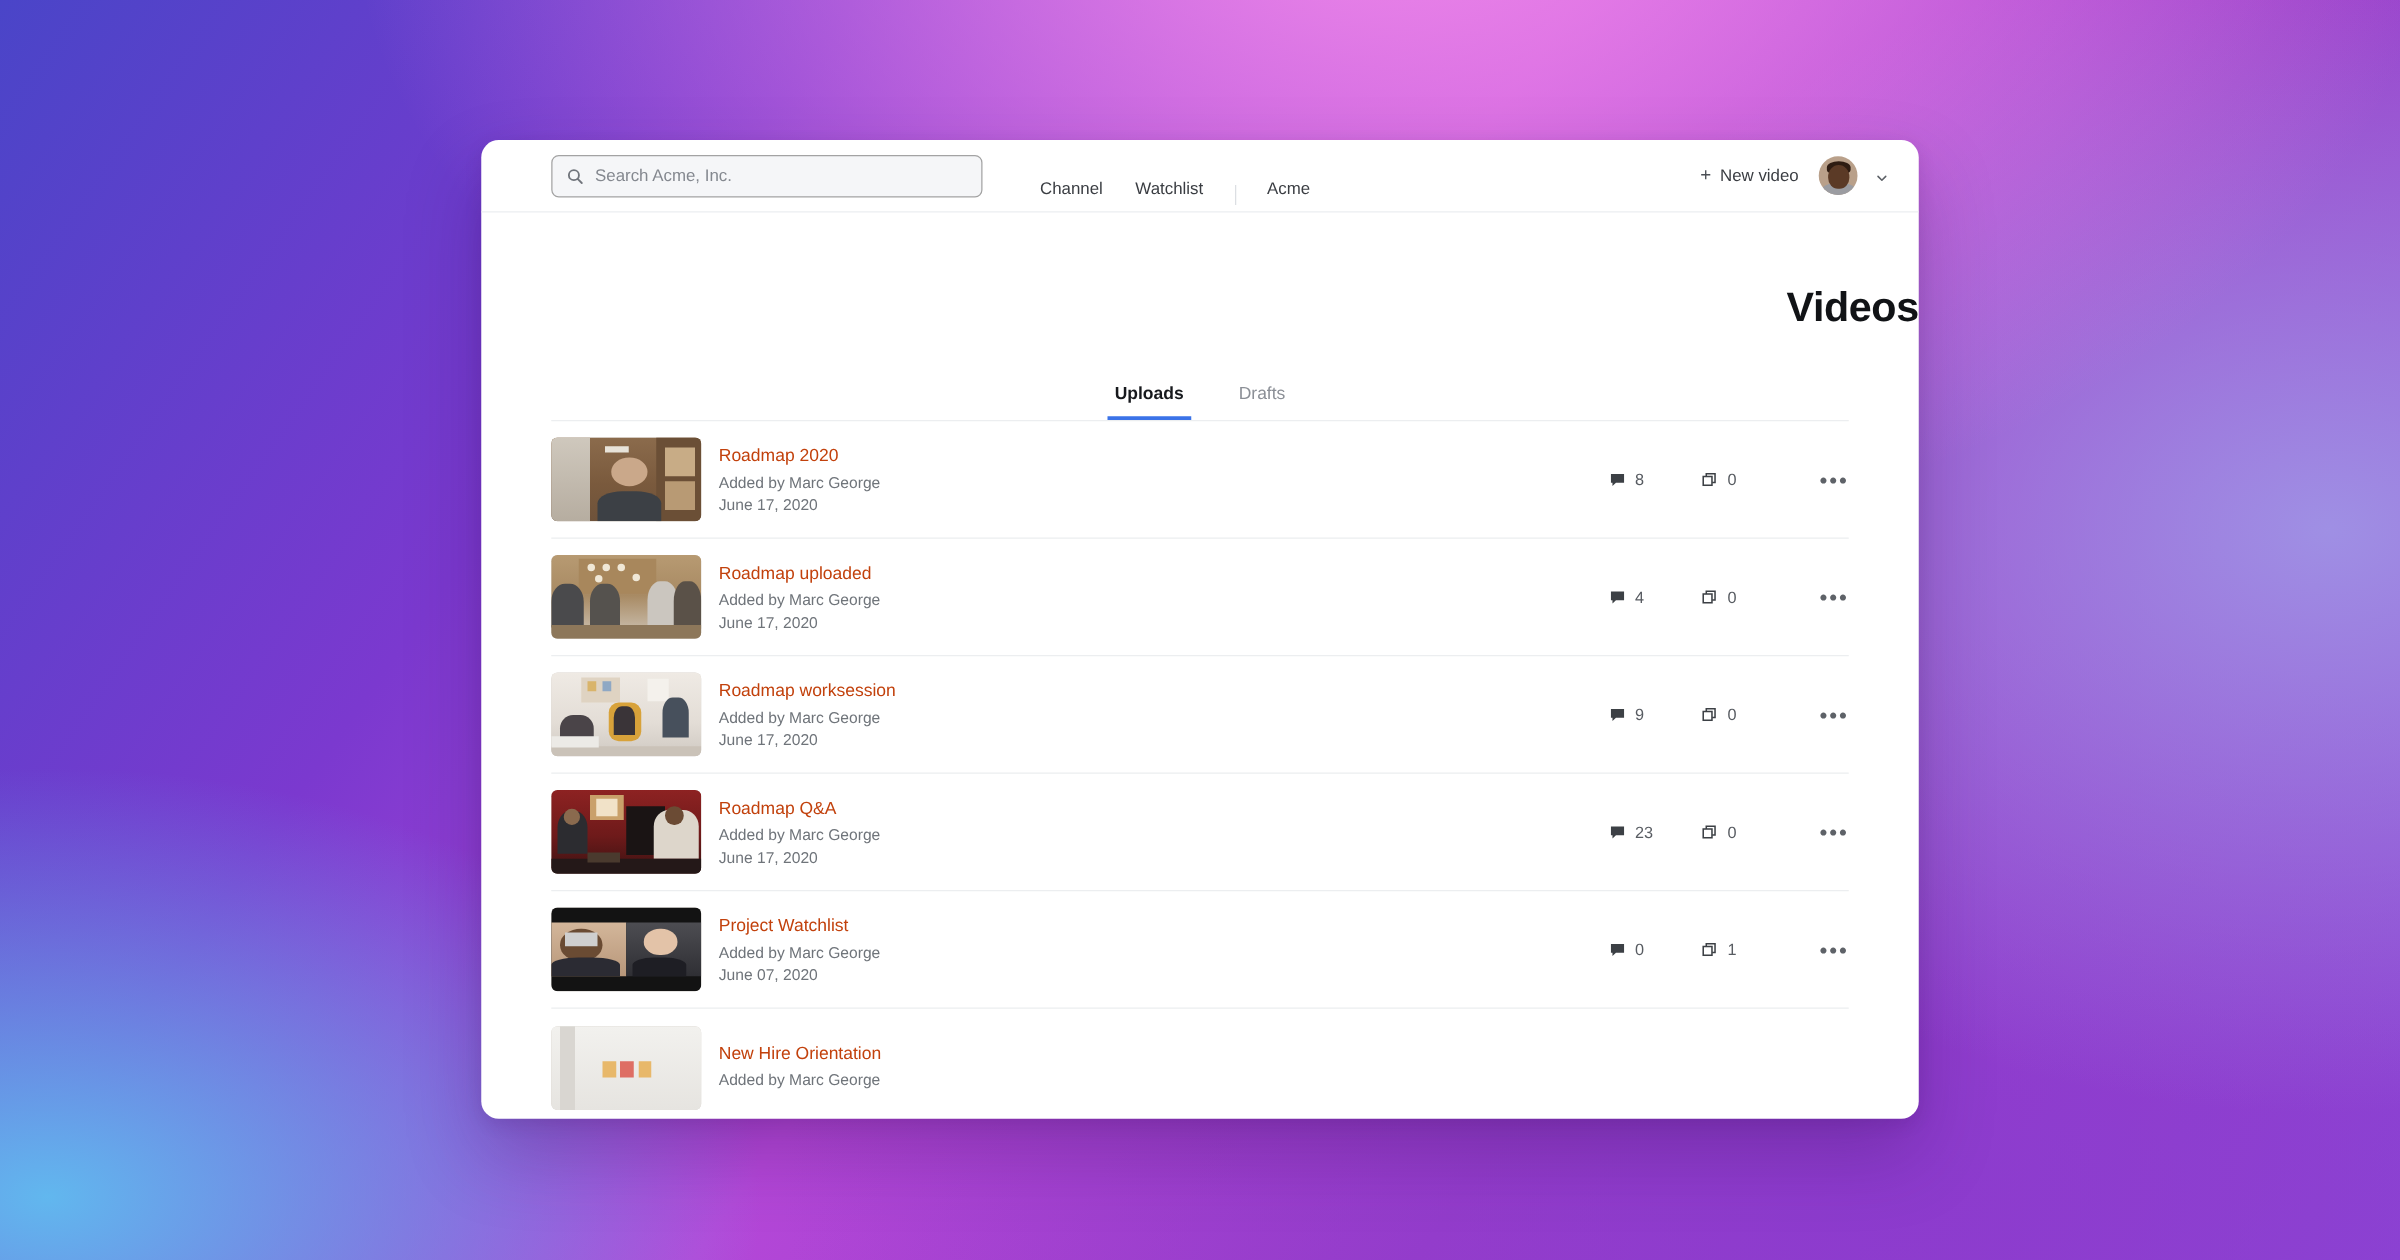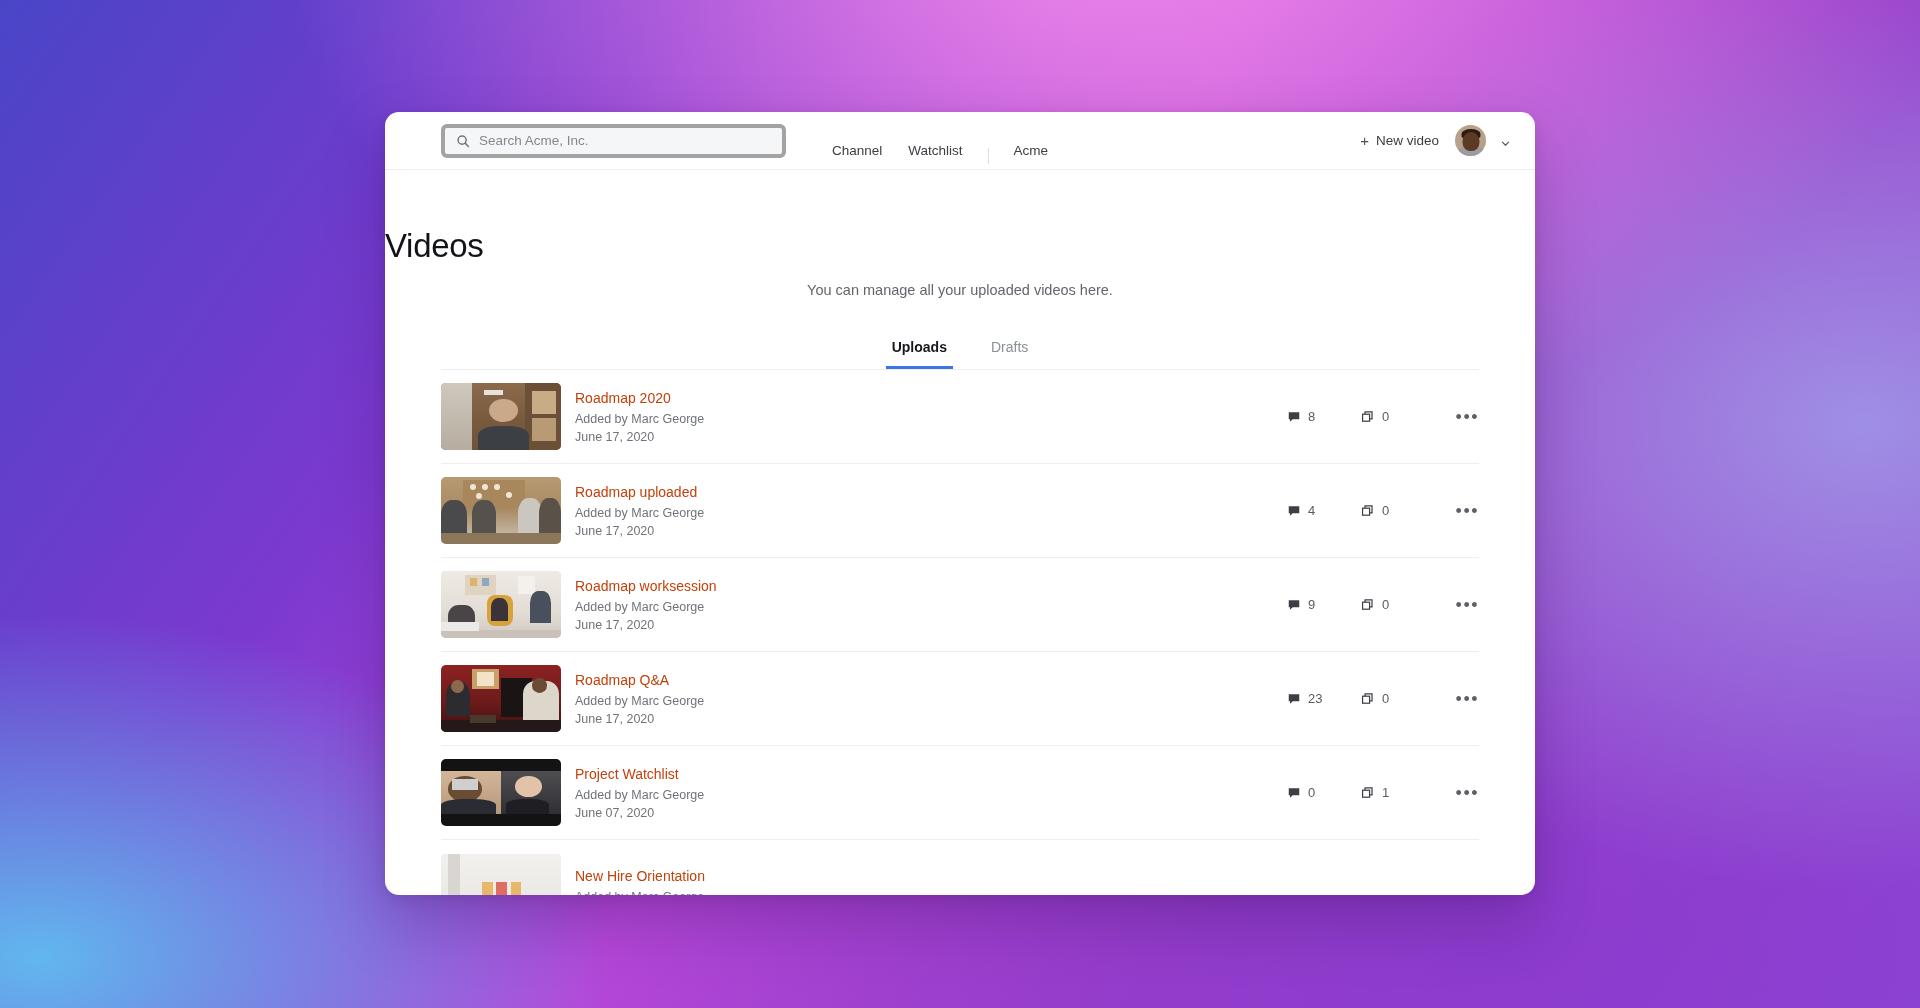--- a/index.html
+++ b/index.html
@@ -41,21 +41,21 @@
     display: flex;
     align-items: center;
     padding: 0 24px 0 56px;
   }
 
   .search-box {
     position: relative;
     width: 345px;
     height: 34px;
     background: #f5f6f8;
-    border: 4px solid #a3a3a3;
+    border: 1px solid #a3a3a3;
     border-radius: 6px;
     display: flex;
     align-items: center;
     padding-left: 34px;
     flex: 0 0 auto;
   }
   .search-icon {
     position: absolute;
     left: 11px;
     top: 50%;
@@ -151,23 +151,23 @@
     width: 19px; height: 10px;
     border-radius: 50% 50% 30% 30%;
     background: #2e1c12;
   }
   .chev { width: 11px; height: 11px; color: #5c6066; cursor: pointer; }
 
   
   .content { padding-top: 57px; }
 
   .page-title {
-    text-align: left;
+    text-align: right;
     font-size: 33px;
-    font-weight: normal;
+    font-weight: bold;
     color: #111316;
     letter-spacing: -0.3px;
   }
   .page-sub {
     text-align: center;
     font-size: 14.5px;
     color: #62666c;
     margin-top: 17px;
   }
 
@@ -299,21 +299,20 @@
         <svg viewBox="0 0 16 16" fill="none" stroke="currentColor" stroke-width="1.8" stroke-linecap="round" stroke-linejoin="round">
           <polyline points="3.5,6 8,10.5 12.5,6"></polyline>
         </svg>
       </span>
     </div>
   </div>
 
   <div class="content">
 
     <h1 class="page-title">Videos</h1>
-    <p class="page-sub">You can manage all your uploaded videos here.</p>
 
     <div class="tabs">
       <div class="tab active">Uploads</div>
       <div class="tab">Drafts</div>
     </div>
 
     <div class="list">
 
       <div class="row">
         <div class="thumb">

